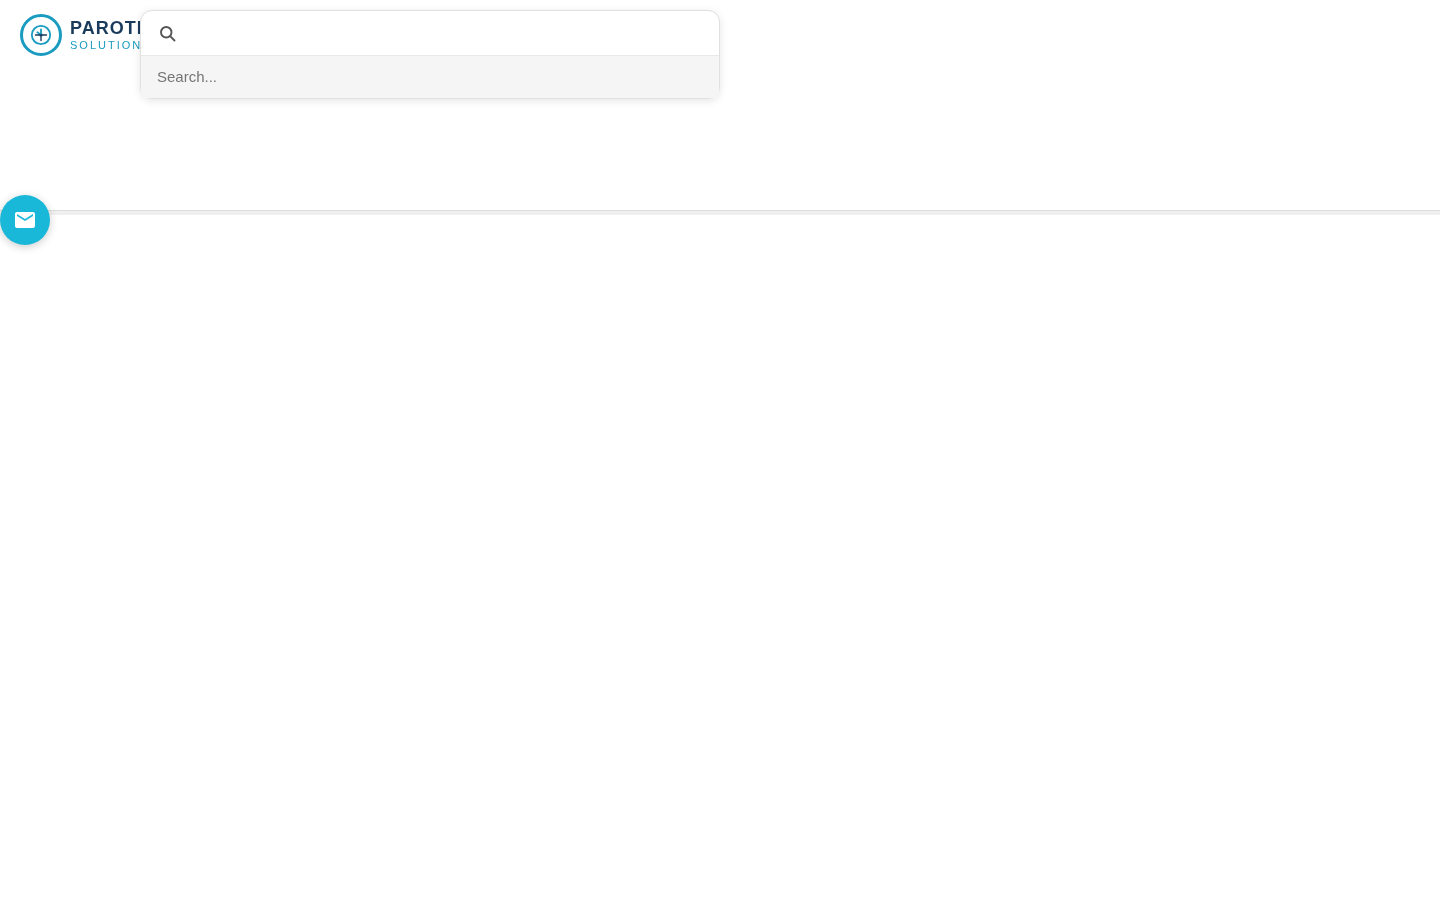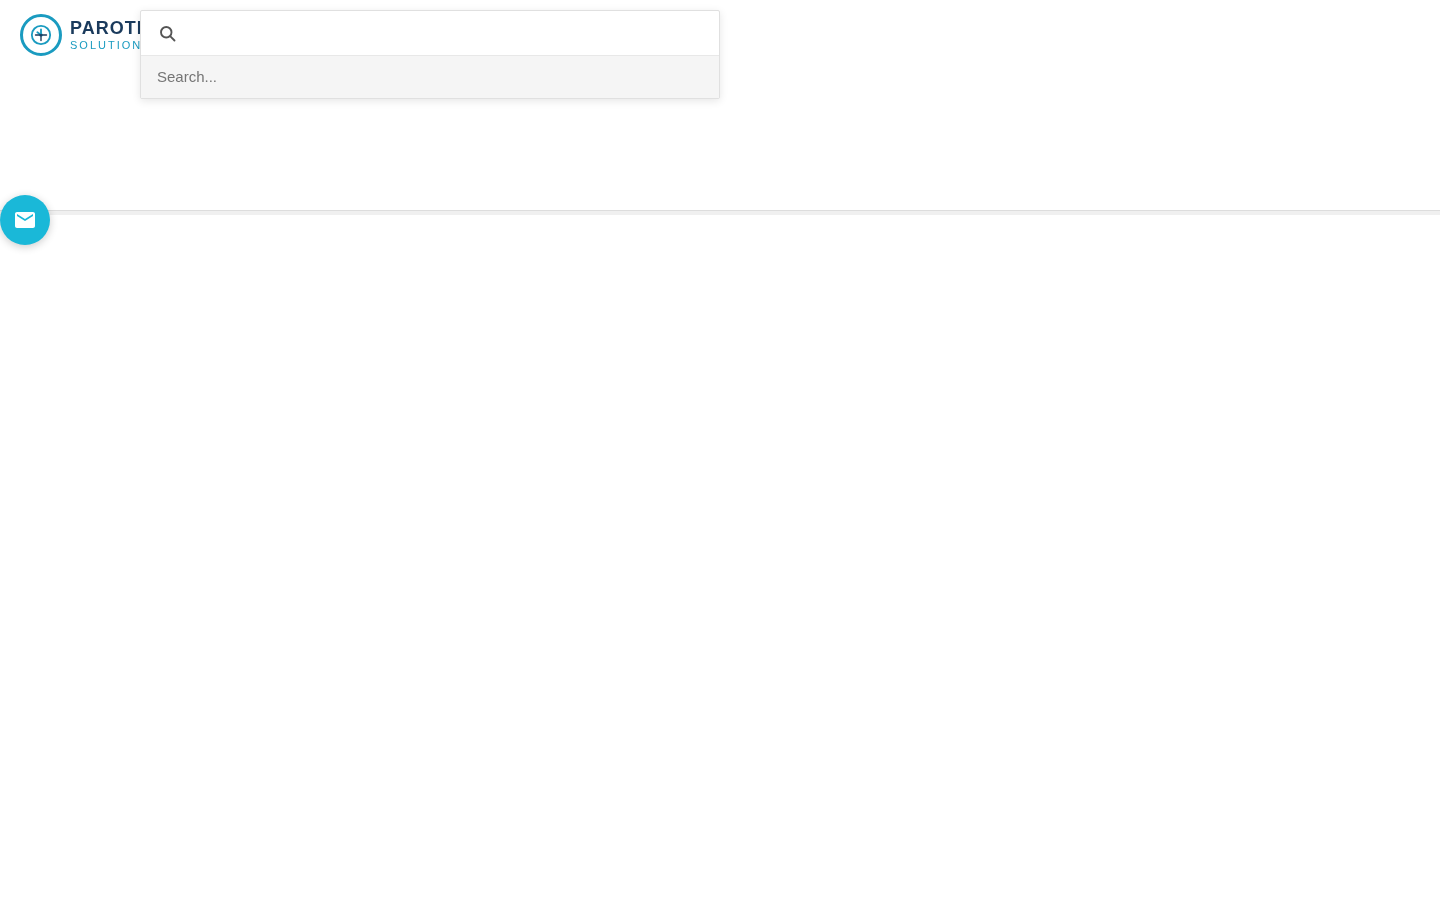--- a/index.html
+++ b/index.html
@@ -76,21 +76,21 @@
       top: 10px;
     }
 
     .search-dropdown {
       position: absolute;
       top: 0;
       left: 0;
       width: 580px;
       background: #ffffff;
       border: 1px solid #e0e0e0;
-      border-radius: 2px;
+      border-radius: 12px;
       box-shadow: 0 2px 8px rgba(0,0,0,0.1);
       z-index: 100;
     }
 
     .search-dropdown-header {
       display: flex;
       align-items: center;
       padding: 8px 12px;
       border-bottom: 1px solid #e8e8e8;
     }

